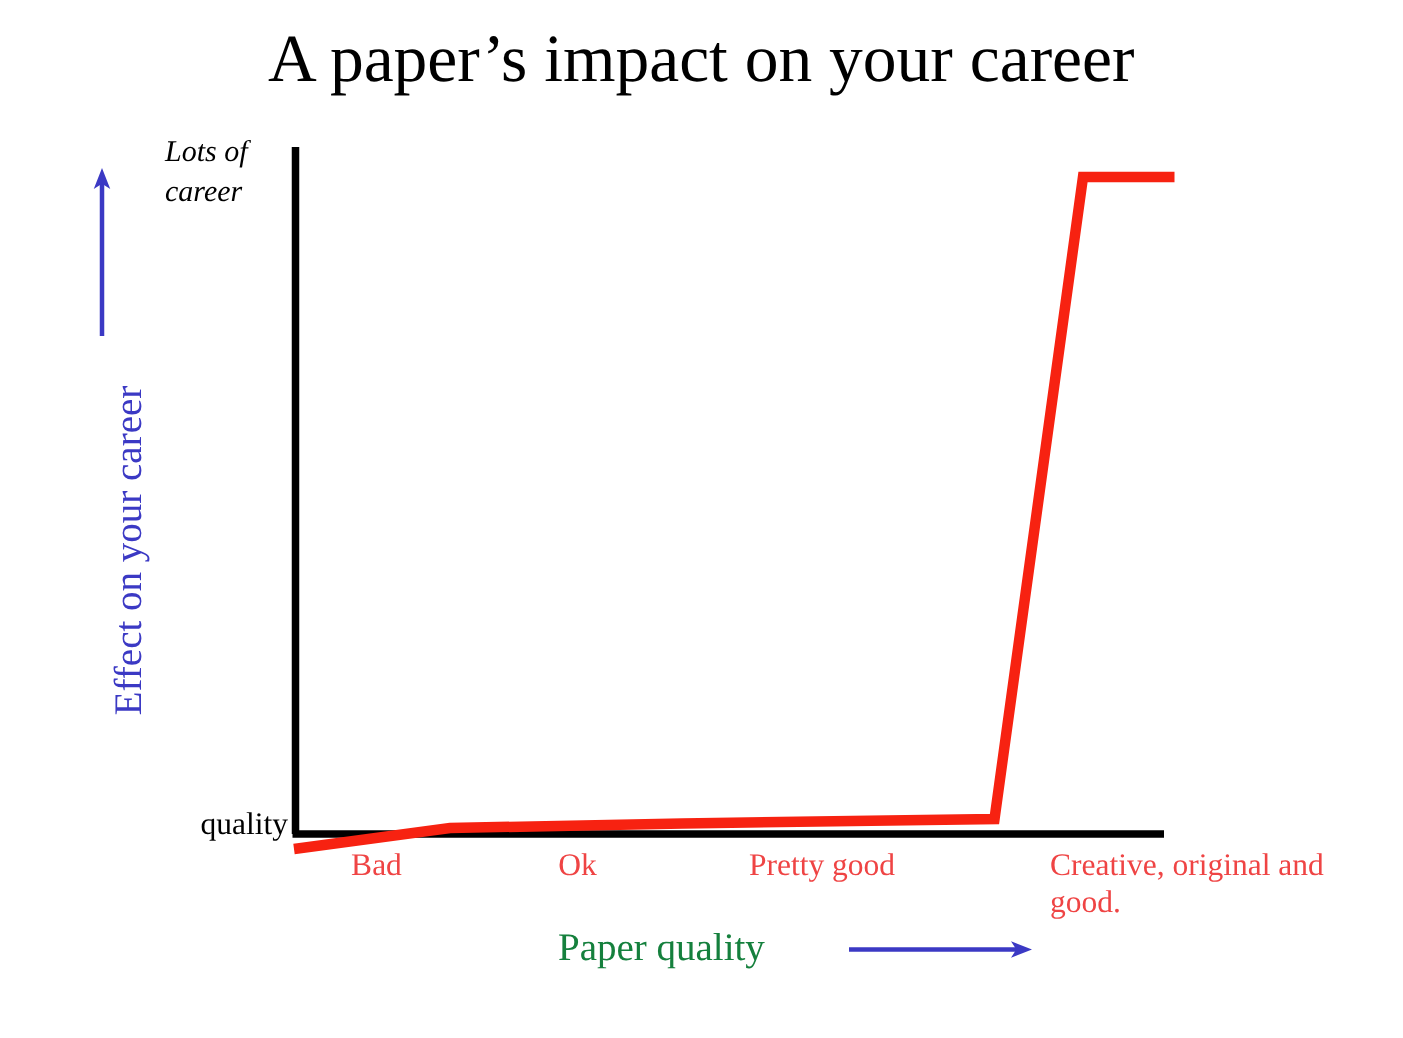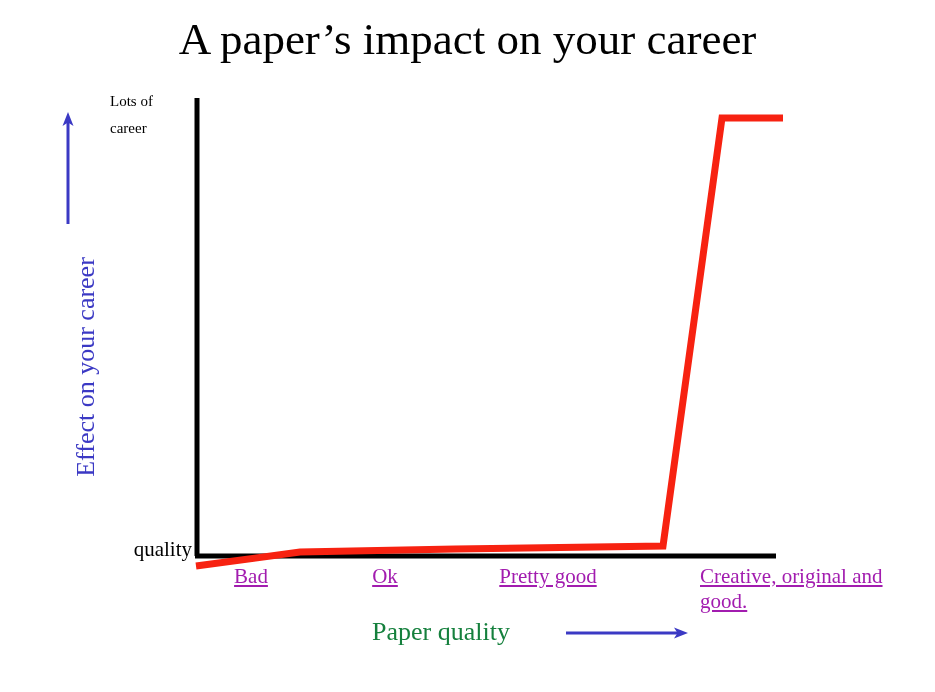--- a/index.html
+++ b/index.html
@@ -50,45 +50,45 @@
   }
   .plot-area svg { display: block; }
 
   
   .y-top-label {
     position: absolute;
     left: 110px;
     top: 88px;
     width: 84px;
     text-align: left;
-    font-size: 15px;
+    font-size: 20px;
     line-height: 27px;
     color: #000000;
+    font-style: italic;
   }
   .y-bottom-label {
     position: absolute;
     left: 60px;
     top: 537px;
     width: 132px;
     text-align: right;
     font-size: 21px;
     line-height: 25px;
     color: #000000;
     white-space: nowrap;
   }
 
   
   .x-tick {
     position: absolute;
     font-size: 21px;
     line-height: 25px;
-    color: #a21caf;
+    color: #ef4444;
     text-align: center;
     white-space: nowrap;
-    text-decoration: underline;
   }
   .x-tick.t0 { left: 196px; top: 564px; width: 110px; }
   .x-tick.t1 { left: 330px; top: 564px; width: 110px; }
   .x-tick.t2 { left: 438px; top: 564px; width: 220px; }
   .x-tick.t3 {
     left: 700px;
     top: 564px;
     width: 230px;
     text-align: left;
     white-space: normal;

